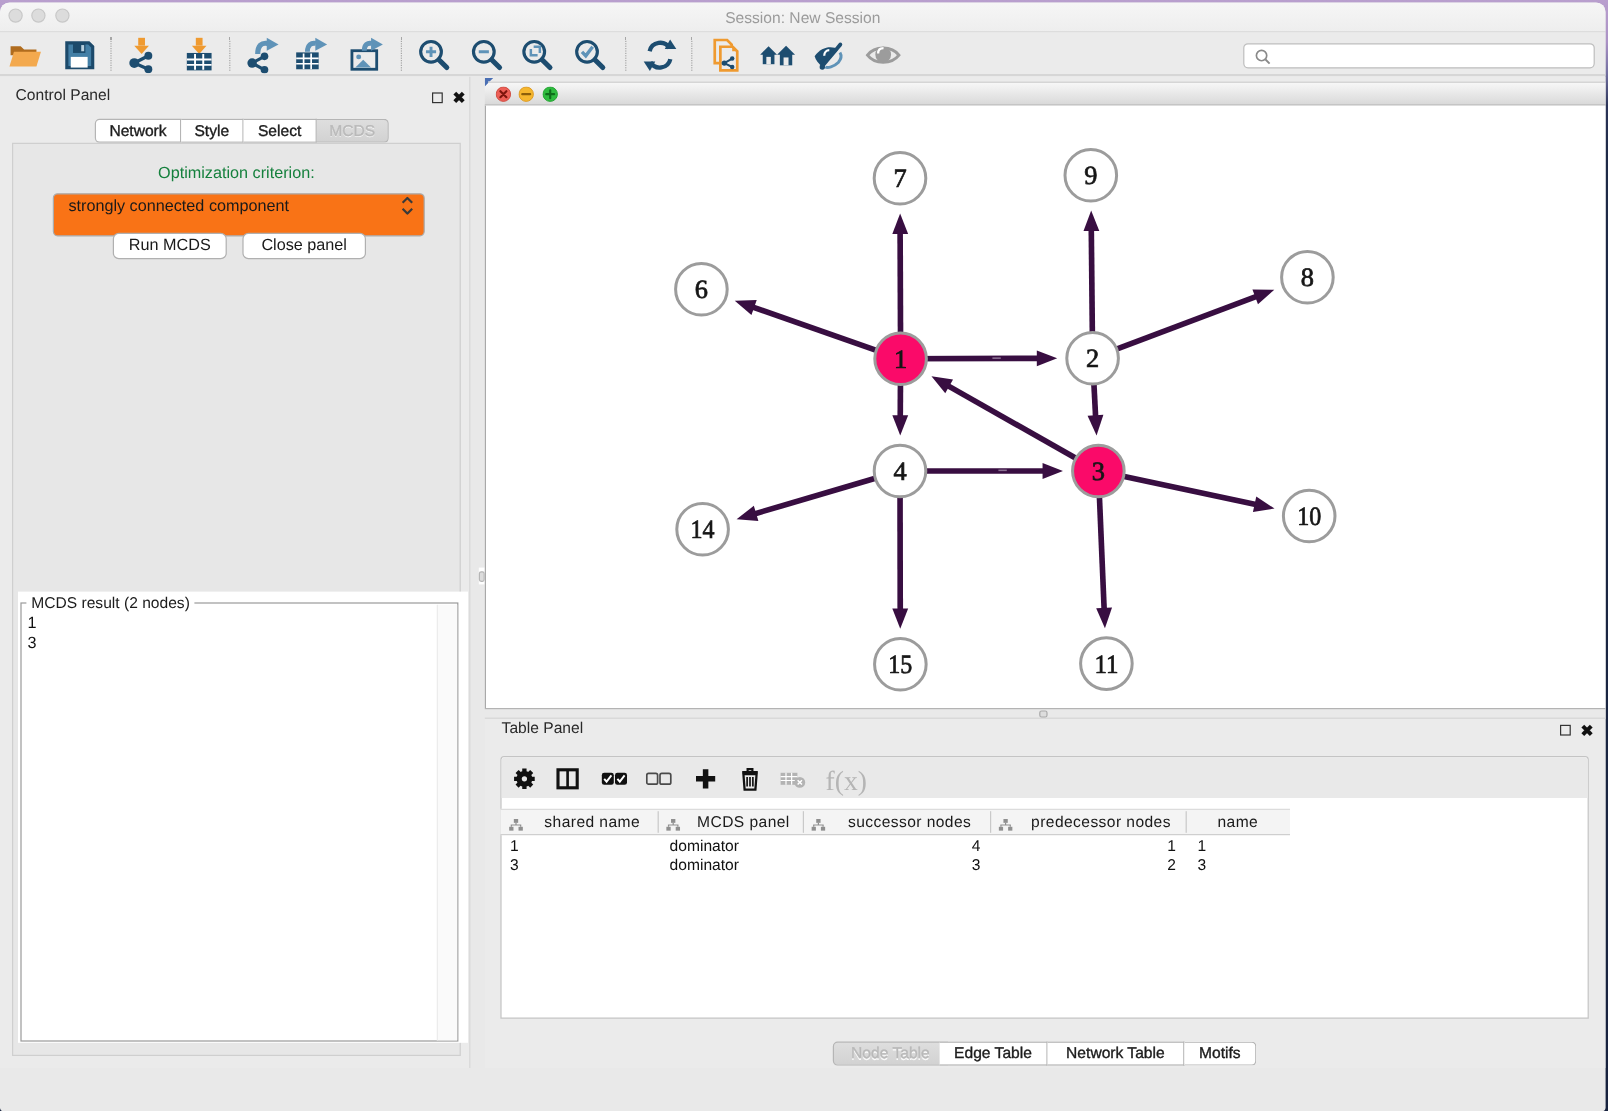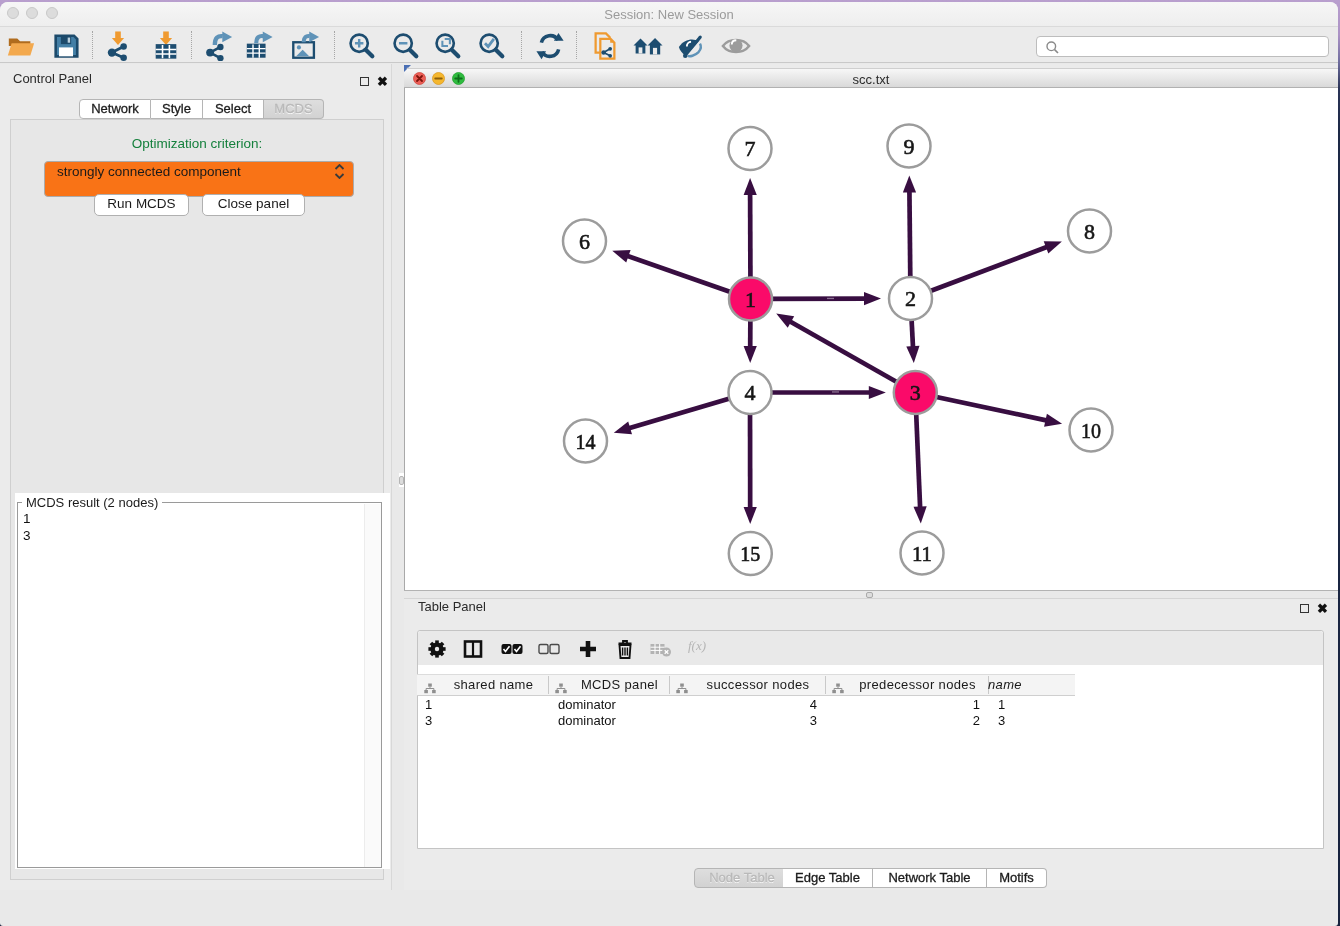--- a/index.html
+++ b/index.html
@@ -207,21 +207,20 @@
 <path d="M4 4 L9 9 M9 4 L4 9" stroke="#7e150d" stroke-width="1.8" stroke-linecap="round"></path>
 </svg>
 <svg class="abs" style="left:432.0px;top:7.5px;" width="13" height="13" viewBox="0 0 13 13">
 <circle cx="6.5" cy="6.5" r="6" fill="#f5b72e" stroke="#dc9a23" stroke-width="0.8"></circle>
 <line x1="3.2" y1="6.5" x2="9.8" y2="6.5" stroke="#8c5f0a" stroke-width="1.8" stroke-linecap="round"></line>
 </svg>
 <svg class="abs" style="left:451.5px;top:7.5px;" width="13" height="13" viewBox="0 0 13 13">
 <circle cx="6.5" cy="6.5" r="6" fill="#2fbb3f" stroke="#23a331" stroke-width="0.8"></circle>
 <path d="M3.2 6.5 h6.6 M6.5 3.2 v6.6" stroke="#0e6e1b" stroke-width="1.8" stroke-linecap="round"></path>
 </svg>
-<div class="abs" style="left:404px;top:8px;width:934px;text-align:center;font-size:13px;color:#2b2b2b;">scc.txt</div>
 <div class="abs" style="left:404px;top:24px;width:934px;height:502px;background:#fff;border-left:1px solid #a9a9a9;"></div>
 <svg class="abs" style="left:407px;top:24px;" width="928" height="502" viewBox="0 0 928 502">
         <line x1="343.5" y1="211.0" x2="343.1" y2="104.0" stroke="#380e41" stroke-width="4.7"></line>
         <polygon points="343.1,90.0 349.8,107.0 336.6,107.0" fill="#380e41"></polygon>
         <line x1="343.5" y1="211.0" x2="218.6" y2="167.3" stroke="#380e41" stroke-width="4.7"></line>
         <polygon points="205.3,162.7 223.6,162.1 219.2,174.6" fill="#380e41"></polygon>
         <line x1="343.5" y1="211.0" x2="460.0" y2="210.6" stroke="#380e41" stroke-width="4.7"></line>
         <polygon points="474.0,210.6 457.0,217.2 457.0,204.0" fill="#380e41"></polygon>
         <line x1="343.5" y1="211.0" x2="343.2" y2="261.0" stroke="#380e41" stroke-width="4.7"></line>
         <polygon points="343.2,275.0 336.6,258.0 349.8,258.0" fill="#380e41"></polygon>
@@ -317,21 +316,21 @@
         <rect x="0.5" y="3" width="14" height="10" fill="#b3b3b3"></rect>
         <g stroke="#fff" stroke-width="1">
           <line x1="0.5" y1="6.2" x2="14.5" y2="6.2"></line>
           <line x1="0.5" y1="9.4" x2="14.5" y2="9.4"></line>
           <line x1="5" y1="3" x2="5" y2="13"></line>
           <line x1="9.7" y1="3" x2="9.7" y2="13"></line>
         </g>
         <circle cx="16.5" cy="11" r="4.5" fill="#b3b3b3"></circle>
         <path d="M14.7 9.2 l3.6 3.6 M18.3 9.2 l-3.6 3.6" stroke="#fff" stroke-width="1.3"></path>
       </svg>
-<div class="abs" style="left:688px;top:574px;font-family:'Liberation Serif',serif;font-style:italic;font-size:13px;color:#b5b5b5;">f(x)</div>
+<div class="abs" style="left:688px;top:574px;font-family:'Liberation Serif',serif;font-size:23px;color:#b5b5b5;">f(x)</div>
 <div class="abs" style="left:417px;top:610px;width:658px;height:22px;background:#f4f4f4;border-top:1px solid #dcdcdc;border-bottom:1px solid #cfcfcf;"></div>
 <div class="abs" style="left:424px;top:615px;"><svg width="12" height="11" viewBox="0 0 12 11" style="vertical-align:-1px;">
           <g fill="#8f8f8f">
             <rect x="4.2" y="0.5" width="3.6" height="3.2"></rect>
             <rect x="0.3" y="7" width="3.6" height="3.2"></rect>
             <rect x="8.1" y="7" width="3.6" height="3.2"></rect>
             <path d="M6 3.7 v1.8 M2.1 7 v-1.5 h7.8 V7" fill="none" stroke="#8f8f8f" stroke-width="1"></path>
           </g>
         </svg></div>
 <div class="abs" style="left:443px;top:613px;width:101px;text-align:center;font-size:13px;letter-spacing:0.35px;color:#1a1a1a;">shared name</div>
@@ -359,21 +358,21 @@
 <div class="abs" style="left:832px;top:615px;"><svg width="12" height="11" viewBox="0 0 12 11" style="vertical-align:-1px;">
           <g fill="#8f8f8f">
             <rect x="4.2" y="0.5" width="3.6" height="3.2"></rect>
             <rect x="0.3" y="7" width="3.6" height="3.2"></rect>
             <rect x="8.1" y="7" width="3.6" height="3.2"></rect>
             <path d="M6 3.7 v1.8 M2.1 7 v-1.5 h7.8 V7" fill="none" stroke="#8f8f8f" stroke-width="1"></path>
           </g>
         </svg></div>
 <div class="abs" style="left:851px;top:613px;width:133px;text-align:center;font-size:13px;letter-spacing:0.35px;color:#1a1a1a;">predecessor nodes</div>
 <div class="abs" style="left:988px;top:612px;width:1px;height:18px;background:#c9c9c9;"></div>
-<div class="abs" style="left:988px;top:613px;width:87px;font-size:13px;letter-spacing:0.35px;color:#1a1a1a;font-style:italic;">name</div>
+<div class="abs" style="left:988px;top:613px;width:87px;text-align:center;font-size:13px;letter-spacing:0.35px;color:#1a1a1a;">name</div>
 <div class="abs" style="left:425px;top:633px;font-size:13px;color:#111;">1</div>
 <div class="abs" style="left:558px;top:633px;font-size:13px;color:#111;">dominator</div>
 <div class="abs" style="left:797px;top:633px;width:20px;text-align:right;font-size:13px;color:#111;">4</div>
 <div class="abs" style="left:960px;top:633px;width:20px;text-align:right;font-size:13px;color:#111;">1</div>
 <div class="abs" style="left:998px;top:633px;font-size:13px;color:#111;">1</div>
 <div class="abs" style="left:425px;top:648.5px;font-size:13px;color:#111;">3</div>
 <div class="abs" style="left:558px;top:648.5px;font-size:13px;color:#111;">dominator</div>
 <div class="abs" style="left:797px;top:648.5px;width:20px;text-align:right;font-size:13px;color:#111;">3</div>
 <div class="abs" style="left:960px;top:648.5px;width:20px;text-align:right;font-size:13px;color:#111;">2</div>
 <div class="abs" style="left:998px;top:648.5px;font-size:13px;color:#111;">3</div>

